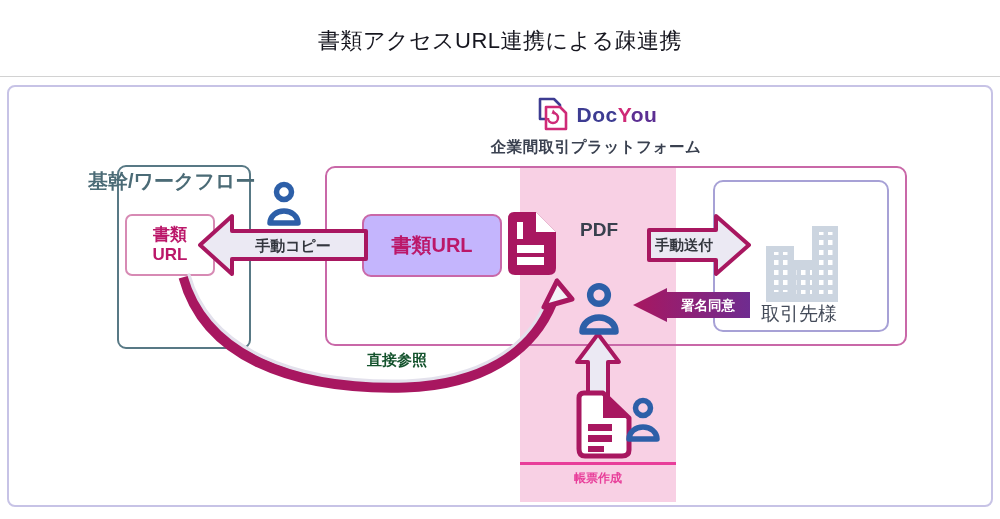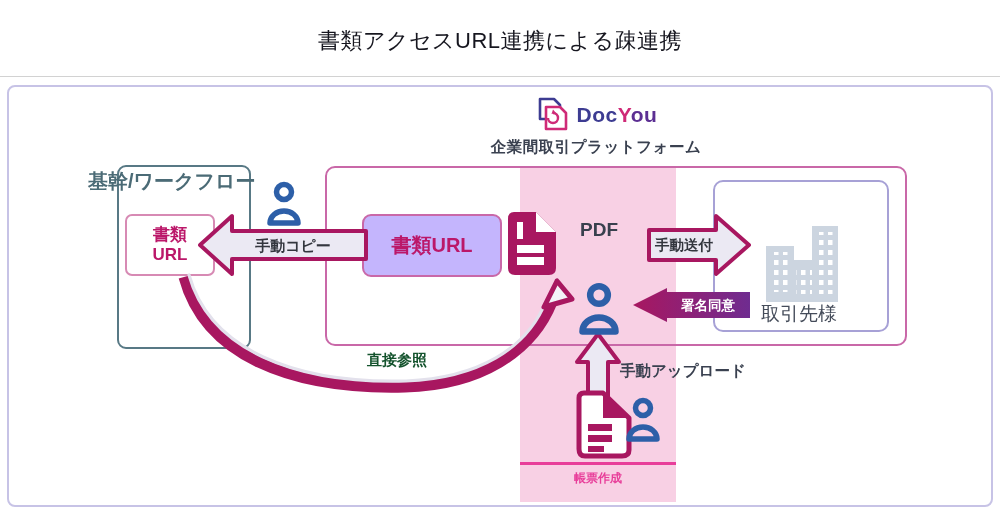--- a/index.html
+++ b/index.html
@@ -159,16 +159,15 @@
       <rect x="770" y="252" width="20" height="40" fill="url(#win)"></rect>
       <rect x="792" y="260" width="24" height="42" fill="#ccd5e0"></rect>
       <rect x="796" y="266" width="16" height="28" fill="url(#win)"></rect>
     </g>
   </svg>
 
   <div class="abs lbl lbl-copy">手動コピー</div>
   <div class="abs lbl lbl-send">手動送付</div>
   <div class="abs lbl lbl-consent">署名同意</div>
   <div class="abs lbl lbl-direct">直接参照</div>
-  <div class="abs lbl lbl-upload">手動アップロード</div>
   <div class="abs partner-label">取引先様</div>
 
 </div>
 
 </body></html>

